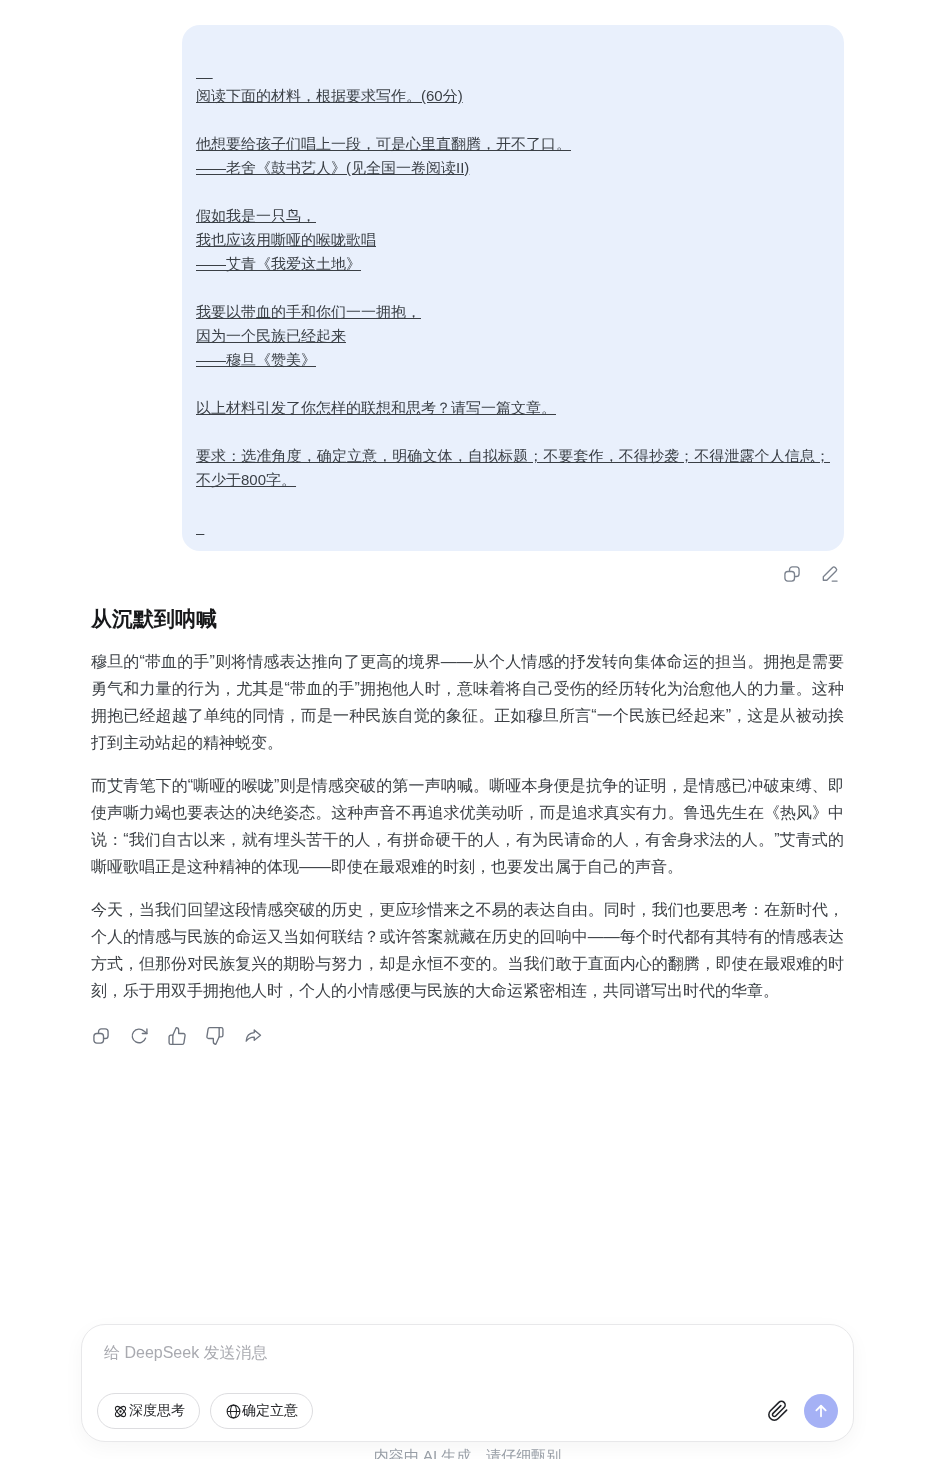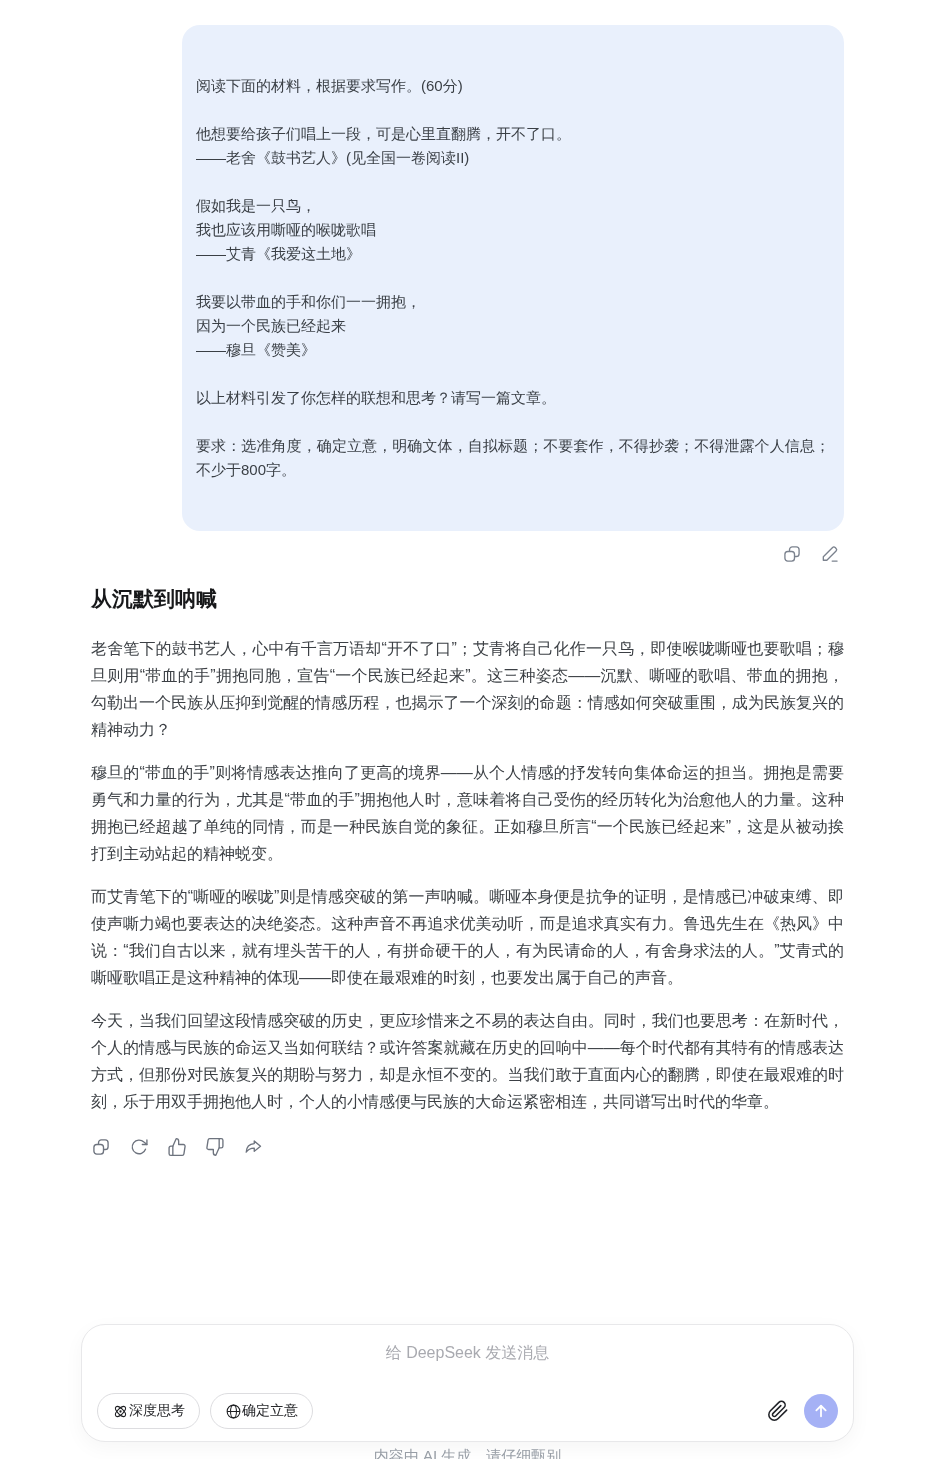--- a/index.html
+++ b/index.html
@@ -7,23 +7,23 @@
     width:935px;height:1459px;overflow:hidden;background:#ffffff;
     font-family:"Liberation Sans","DejaVu Sans",sans-serif;
     -webkit-font-smoothing:antialiased;
   }
   .chat{width:753px;margin:0 auto;padding-top:25px;}
 
   
   .user-bubble{
     box-sizing:border-box;width:662px;margin-left:auto;
     background:#e9f0fc;border-radius:18px;
-    padding:1px 14px;
+    padding:11px 14px;
     font-size:15px;line-height:24px;color:#3a3f45;
-    white-space:pre-wrap;text-align:justify;
+    white-space:pre-wrap;text-align:justify;text-decoration:underline;
   }
   .bubble-actions{display:flex;justify-content:flex-end;gap:18px;margin:13px 4px 0 0;}
 
   .icon-btn{
     border:none;background:none;padding:0;margin:0;cursor:pointer;
     width:20px;height:20px;display:inline-flex;align-items:center;justify-content:center;
     color:#7b828e;
   }
   .icon-btn svg{width:20px;height:20px;display:block;}
 
@@ -42,21 +42,21 @@
   .bottom-bar{position:fixed;left:0;right:0;bottom:0;background:#ffffff;}
   .composer{
     box-sizing:border-box;width:773px;height:118px;margin:0 auto;position:relative;
     background:#ffffff;border:1px solid #e8e8ea;border-radius:24px;
     box-shadow:0 6px 20px rgba(0,0,0,0.04);
   }
   .msg-input{
     display:block;box-sizing:border-box;width:100%;height:52px;
     padding:16px 22px 0;border:none;outline:none;resize:none;background:transparent;
     font-family:"Liberation Sans","DejaVu Sans",sans-serif;
-    font-size:16px;line-height:24px;color:#7f1d1d;text-align:center;
+    font-size:16px;line-height:24px;color:#7f1d1d;
   }
   .msg-input::placeholder{color:#a9aab0;opacity:1;}
   .composer-toolbar{
     position:absolute;left:15px;right:15px;bottom:12px;
     display:flex;align-items:center;gap:10px;
   }
   .pill{
     display:inline-flex;align-items:center;height:36px;padding:0 14px;
     border-radius:18px;border:1px solid #dddde0;background:#fff;cursor:pointer;
     font-family:inherit;font-size:14px;color:#27282b;
@@ -110,21 +110,20 @@
     <button class="icon-btn">
       <svg viewBox="0 0 24 24" fill="none" stroke="currentColor" stroke-width="1.6" stroke-linecap="round" stroke-linejoin="round">
         <path d="M4 19.5h4.2L19.3 8.4a2.2 2.2 0 0 0 0-3.1l-1.1-1.1a2.2 2.2 0 0 0-3.1 0L4 15.3V19.5z"></path>
         <path d="M14.6 20.5h5.9"></path>
       </svg>
     </button>
   </div>
 
   <h1 class="essay-title">从沉默到呐喊</h1>
 
-  <p class="essay-p first">老舍笔下的鼓书艺人，心中有千言万语却“开不了口”；艾青将自己化作一只鸟，即使喉咙嘶哑也要歌唱；穆旦则用“带血的手”拥抱同胞，宣告“一个民族已经起来”。这三种姿态——沉默、嘶哑的歌唱、带血的拥抱，勾勒出一个民族从压抑到觉醒的情感历程，也揭示了一个深刻的命题：情感如何突破重围，成为民族复兴的精神动力？</p>
   <p class="essay-p">穆旦的“带血的手”则将情感表达推向了更高的境界——从个人情感的抒发转向集体命运的担当。拥抱是需要勇气和力量的行为，尤其是“带血的手”拥抱他人时，意味着将自己受伤的经历转化为治愈他人的力量。这种拥抱已经超越了单纯的同情，而是一种民族自觉的象征。正如穆旦所言“一个民族已经起来”，这是从被动挨打到主动站起的精神蜕变。</p>
   <p class="essay-p">而艾青笔下的“嘶哑的喉咙”则是情感突破的第一声呐喊。嘶哑本身便是抗争的证明，是情感已冲破束缚、即使声嘶力竭也要表达的决绝姿态。这种声音不再追求优美动听，而是追求真实有力。鲁迅先生在《热风》中说：“我们自古以来，就有埋头苦干的人，有拼命硬干的人，有为民请命的人，有舍身求法的人。”艾青式的嘶哑歌唱正是这种精神的体现——即使在最艰难的时刻，也要发出属于自己的声音。</p>
   <p class="essay-p">今天，当我们回望这段情感突破的历史，更应珍惜来之不易的表达自由。同时，我们也要思考：在新时代，个人的情感与民族的命运又当如何联结？或许答案就藏在历史的回响中——每个时代都有其特有的情感表达方式，但那份对民族复兴的期盼与努力，却是永恒不变的。当我们敢于直面内心的翻腾，即使在最艰难的时刻，乐于用双手拥抱他人时，个人的小情感便与民族的大命运紧密相连，共同谱写出时代的华章。</p>
 
   <div class="response-actions">
     <button class="icon-btn">
       <svg viewBox="0 0 24 24" fill="none" stroke="currentColor" stroke-width="1.6" stroke-linecap="round" stroke-linejoin="round">
         <rect x="9" y="3.5" width="11.5" height="11.5" rx="3.4"></rect>
         <rect x="3.5" y="9" width="11.5" height="11.5" rx="3.4" fill="#ffffff"></rect>
       </svg>

